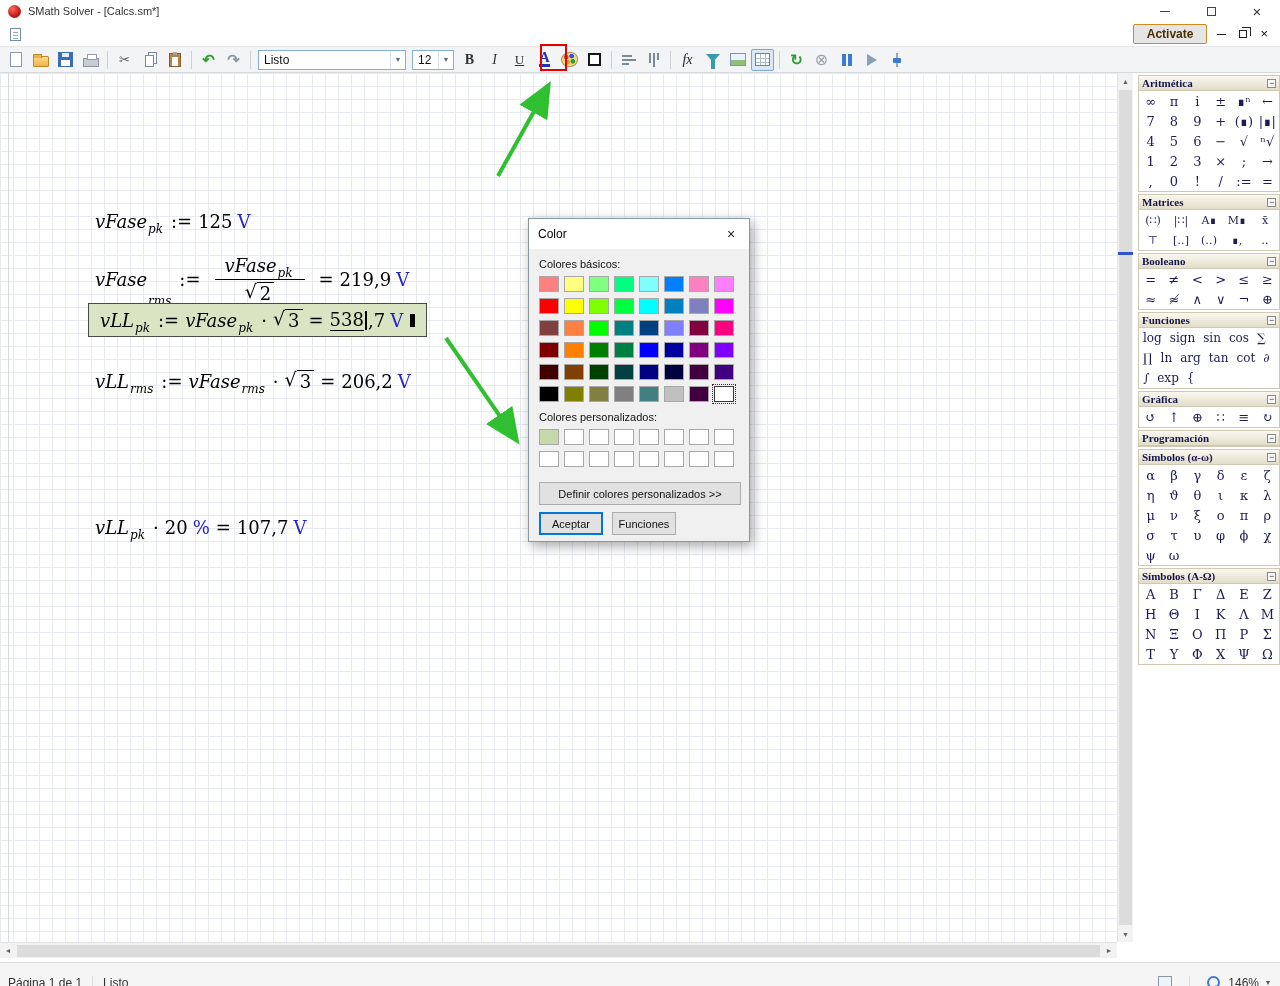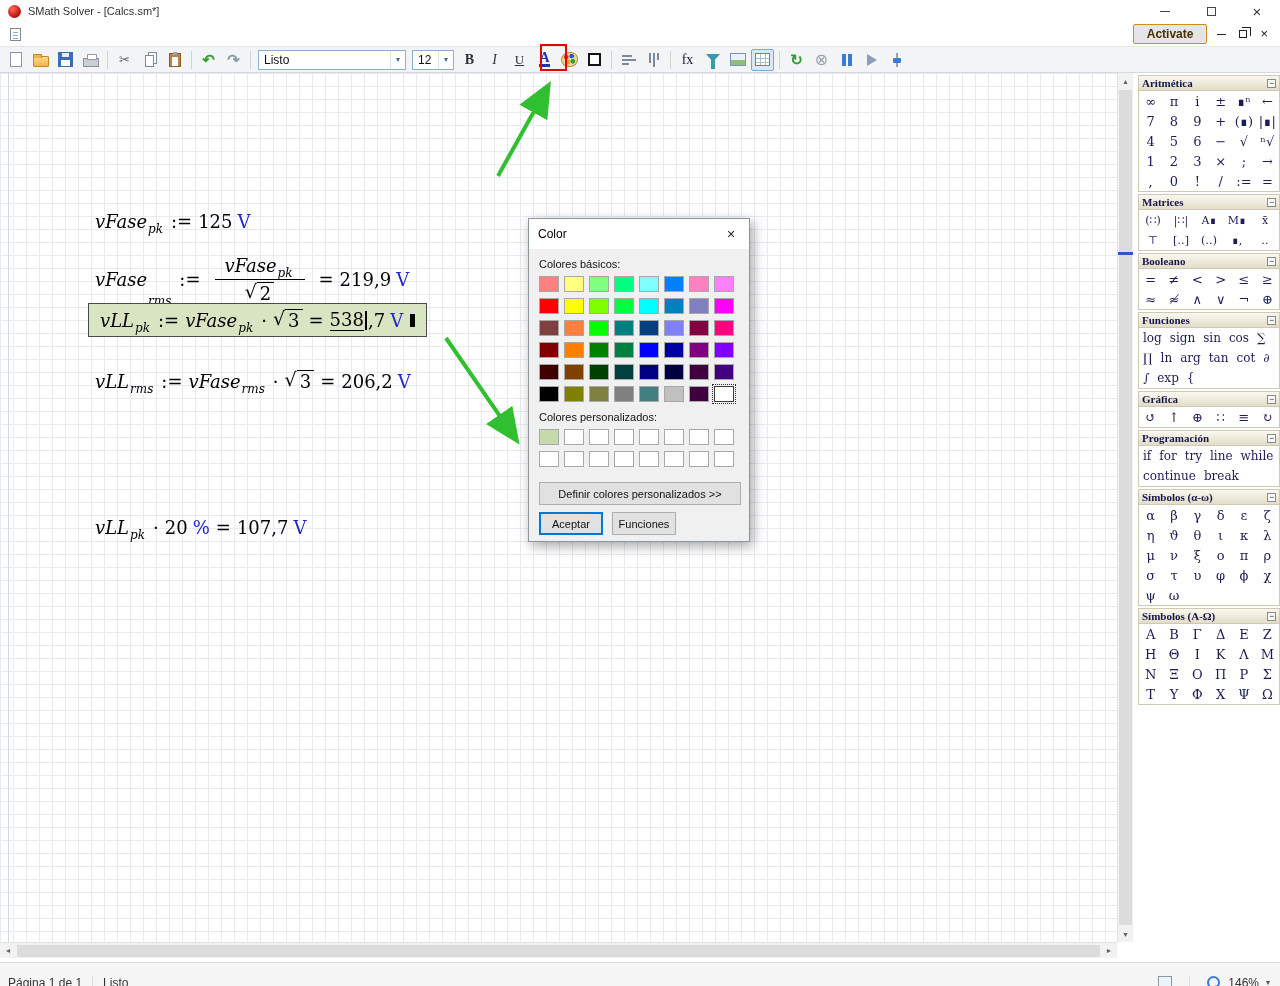--- a/index.html
+++ b/index.html
@@ -68,21 +68,21 @@
  radial-gradient(circle at 38% 70%,#e0a020 2px,rgba(0,0,0,0) 2.6px),#ead98c}
 .ic-border{width:13px;height:13px;border:2px solid #151515;background:#fff}
 .ic-alignh{width:14px;height:12px;background:
  linear-gradient(#7a8b9c,#7a8b9c) 0 1px/10px 2px no-repeat,
  linear-gradient(#7a8b9c,#7a8b9c) 0 5px/14px 2px no-repeat,
  linear-gradient(#7a8b9c,#7a8b9c) 0 9px/7px 2px no-repeat}
 .ic-alignv{width:12px;height:14px;background:
  linear-gradient(#7a8b9c,#7a8b9c) 1px 0/2px 10px no-repeat,
  linear-gradient(#7a8b9c,#7a8b9c) 5px 0/2px 14px no-repeat,
  linear-gradient(#7a8b9c,#7a8b9c) 9px 0/2px 7px no-repeat}
-.g-fx{font-family:"Liberation Serif",serif;font-size:14px;color:#223}
+.g-fx{font-family:"Liberation Serif",serif;font-style:italic;font-size:14px;color:#223}
 .ic-funnel{width:0;height:0;border-left:7px solid rgba(0,0,0,0);border-right:7px solid rgba(0,0,0,0);border-top:8px solid #3a9ba8;position:relative;margin-top:-4px}
 .ic-funnel::after{content:"";position:absolute;left:-2px;top:-2px;width:4px;height:9px;background:#3a9ba8}
 .ic-picture{width:16px;height:13px;border:1px solid #7a93b8;background:linear-gradient(180deg,#eaf3fc 55%,#8fc07a 55%)}
 .ic-grid{width:15px;height:13px;border:1px solid #5b87b5;background:
  linear-gradient(#aebecd,#aebecd) 0 4px/15px 1px no-repeat,
  linear-gradient(#aebecd,#aebecd) 0 8px/15px 1px no-repeat,
  linear-gradient(#aebecd,#aebecd) 4px 0/1px 13px no-repeat,
  linear-gradient(#aebecd,#aebecd) 9px 0/1px 13px no-repeat,#fff}
 .ic-pause{width:10px;height:12px;border-left:4px solid #3a7bd5;border-right:4px solid #3a7bd5}
 .ic-play{width:0;height:0;border-top:6px solid rgba(0,0,0,0);border-bottom:6px solid rgba(0,0,0,0);border-left:10px solid #8aa0b8}
@@ -566,30 +566,20 @@
           <div class="pcell">↻</div>
         </div>
     </div>
 
     <div class="panel">
       <div class="ph">
           <span>Programación</span>
           <span class="sp"></span>
           <span class="collapse">−</span>
         </div>
-      <div class="pflex">
-
-      <div class="pcell">if</div>
-          <div class="pcell">for</div>
-          <div class="pcell">try</div>
-          <div class="pcell">line</div>
-          <div class="pcell">while</div>
-          <div class="pcell">continue</div>
-          <div class="pcell">break</div>
-        </div>
     </div>
 
     <div class="panel">
       <div class="ph">
           <span>Símbolos (α-ω)</span>
           <span class="sp"></span>
           <span class="collapse">−</span>
         </div>
       <div class="pgrid">
 

